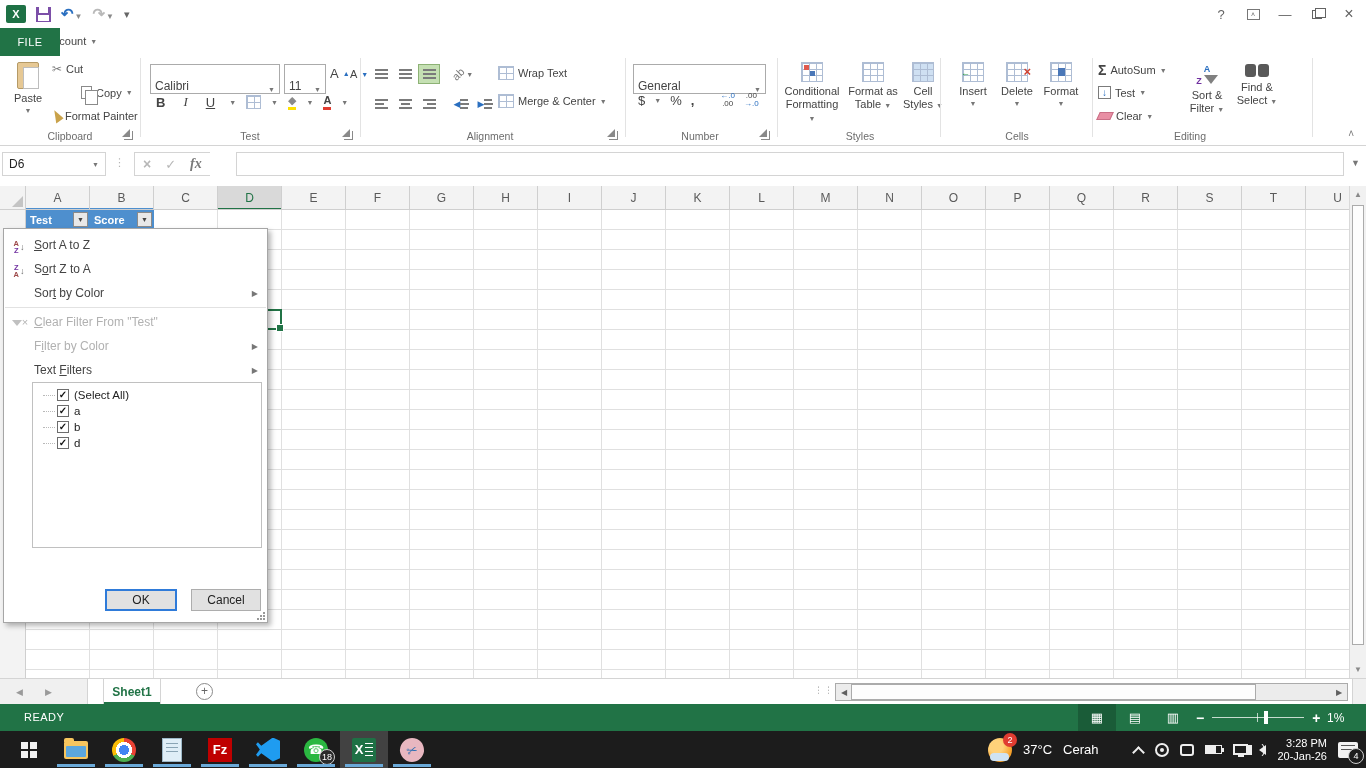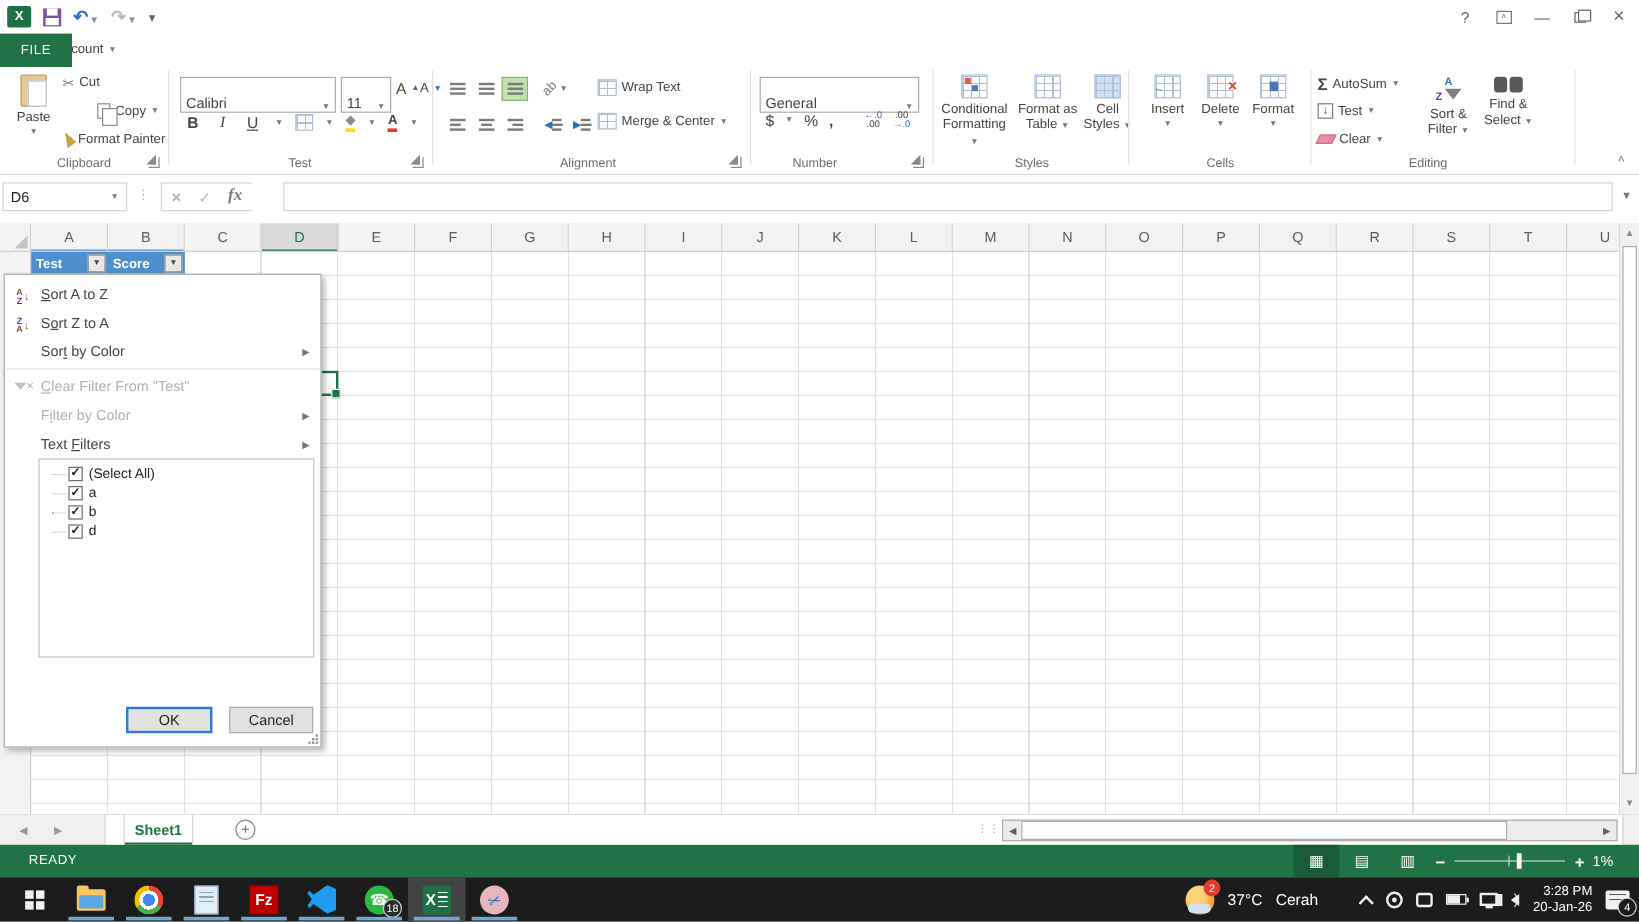--- a/index.html
+++ b/index.html
@@ -384,21 +384,21 @@
     <span style="width:8px;"></span>
     <span class="decim">
         <b>←.0</b>
         <span>.00</span>
       </span>
     <span class="decim">
         <span>.00</span>
         <b>→.0</b>
       </span>
   </div>
-  <div class="glabel" style="left:629px;width:100px;">Number</div>
+  <div class="glabel" style="left:650px;width:100px;">Number</div>
   <div class="launcher" style="left:761px;"></div>
   <div class="gsep" style="left:777px;"></div>
 
   <div class="bigbtn" style="left:783px;top:6px;width:58px;">
     <span class="grid-ico" style="background-color:#fff;">
         <span style="position:absolute;left:2px;top:2px;width:5px;height:5px;background:#e05a4e;"></span>
         <span style="position:absolute;left:8px;top:8px;width:5px;height:5px;background:#4a77b8;"></span>
       </span>
     <span class="twol"><span>Conditional</span><br><span>Formatting</span> <span class="dd">▼</span></span>
   </div>

